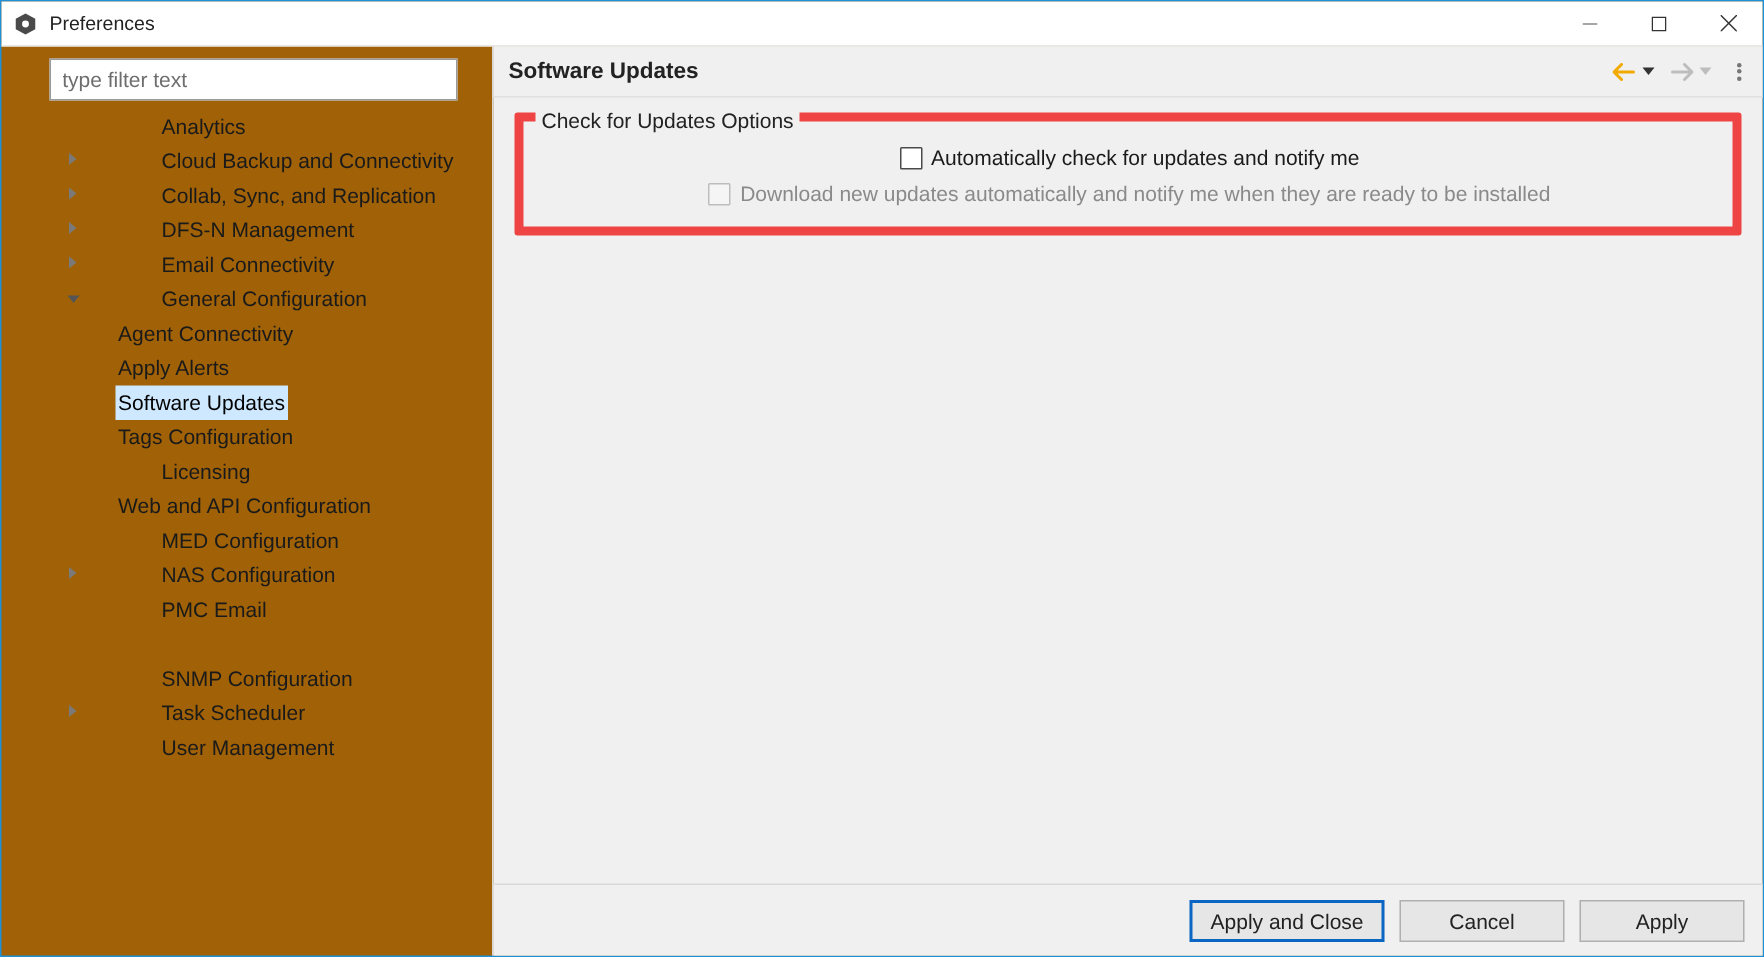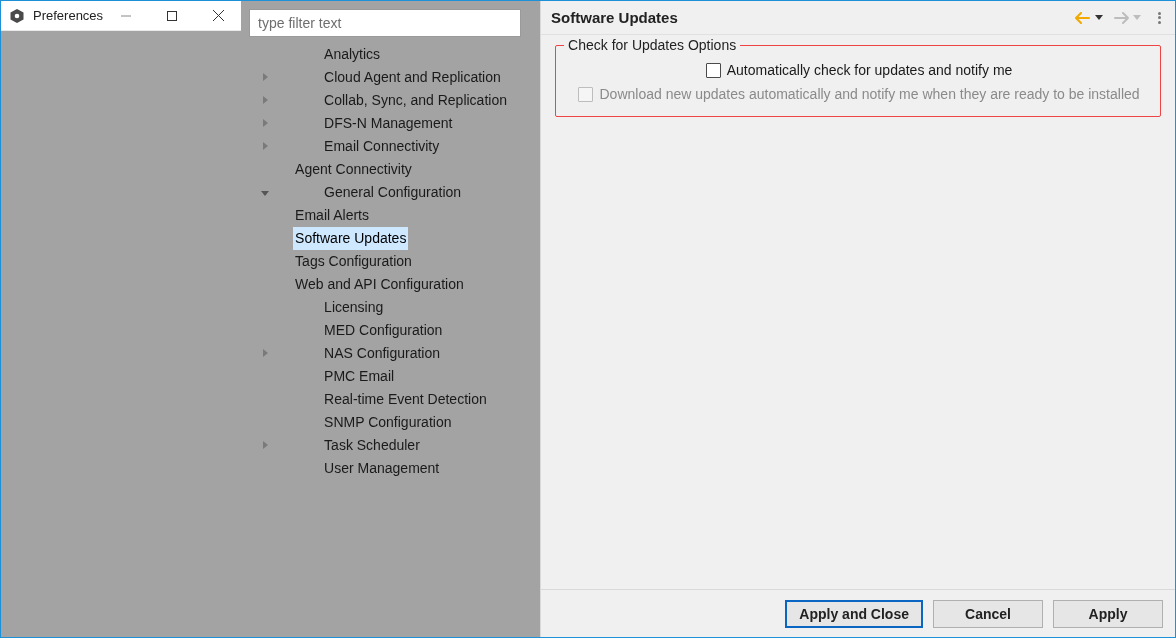--- a/index.html
+++ b/index.html
@@ -9,22 +9,22 @@
     font-family: "Segoe UI", Arial, sans-serif;
     font-size: 14px;
     color: #1a1a1a;
     background: #fff;
     overflow: hidden;
   }
   .window {
     width: 1176px; height: 638px;
     border: 1px solid #1e90d8;
     display: flex;
-    flex-direction: row;
-    background: #a3a3a3;
+    flex-direction: column;
+    background: #a16207;
   }
   
   .titlebar {
     height: 30px;
     display: flex;
     align-items: center;
     background: #fff;
     border-bottom: 1px solid #e8e8e8;
   }
   .titlebar .app-icon {
@@ -48,25 +48,26 @@
   }
   .titlebar .win-btn.close { font-size: 13px; }
   
   .body {
     flex: 1;
     display: flex;
     min-height: 0;
   }
   
   .left-pane {
-    width: 300px;
+    width: 328px;
     border-right: 1px solid #d9d9d9;
     display: flex;
     flex-direction: column;
     padding: 8px 0 8px 8px;
+    align-items: center;
   }
   .filter-input {
     width: 272px;
     height: 28px;
     border: 1px solid #9a9a9a;
     padding: 4px 8px;
     font-family: inherit;
     font-size: 14px;
     color: #333;
     margin-bottom: 6px;
@@ -146,21 +147,21 @@
     width: 3px; height: 3px; border-radius: 50%;
     background: #777;
     align-self: center;
   }
   
   .page-content {
     flex: 1;
     padding: 10px 12px;
   }
   .groupbox {
-    border: 1px solid #ef4444;
+    border: 6px solid #ef4444;
     border-radius: 2px;
     padding: 8px 8px 10px 8px;
     position: relative;
     background: #f0f0f0;
   }
   .groupbox .legend {
     position: relative;
     top: -17px;
     background: #f0f0f0;
     padding: 0 4px;
@@ -206,21 +207,20 @@
   button.dlg-btn {
     height: 28px;
     min-width: 110px;
     padding: 0 14px;
     font-family: inherit;
     font-size: 14px;
     background: #e6e6e6;
     border: 1px solid #b0b0b0;
     color: #222;
     cursor: default;
-    font-weight: bold;
   }
   button.dlg-btn.primary {
     border: 2px solid #0a66c2;
     background: #e6e6e6;
     padding: 0 12px;
     height: 28px;
   }
   
   .chev-right::before { content: ""; display:inline-block; width:0;height:0;
     border-top:4px solid transparent;border-bottom:4px solid transparent;
@@ -267,82 +267,81 @@
       <input class="filter-input" type="text" placeholder="type filter text" style="">
       <div class="tree" id="tree">
           <div class="tree-row depth-0">
             <span class="expander"></span>
             <span class="label">Analytics</span>
           </div>
           <div class="tree-row depth-0">
             <span class="expander">
               <span class="chev-right"></span>
             </span>
-            <span class="label">Cloud Agent and Replication</span>
+            <span class="label">Cloud Backup and Connectivity</span>
           </div>
           <div class="tree-row depth-0">
             <span class="expander">
               <span class="chev-right"></span>
             </span>
             <span class="label">Collab, Sync, and Replication</span>
           </div>
           <div class="tree-row depth-0">
             <span class="expander">
               <span class="chev-right"></span>
             </span>
             <span class="label">DFS-N Management</span>
           </div>
           <div class="tree-row depth-0">
             <span class="expander">
               <span class="chev-right"></span>
             </span>
             <span class="label">Email Connectivity</span>
+          </div>
+          <div class="tree-row depth-0">
+            <span class="expander">
+              <span class="chev-down"></span>
+            </span>
+            <span class="label">General Configuration</span>
           </div>
           <div class="tree-row depth-1">
             <span class="label">Agent Connectivity</span>
           </div>
-          <div class="tree-row depth-0">
-            <span class="expander">
-              <span class="chev-down"></span>
-            </span>
-            <span class="label">General Configuration</span>
-          </div>
           <div class="tree-row depth-1">
-            <span class="label">Email Alerts</span>
+            <span class="label">Apply Alerts</span>
           </div>
           <div class="tree-row depth-1 selected">
             <span class="label">Software Updates</span>
           </div>
           <div class="tree-row depth-1">
             <span class="label">Tags Configuration</span>
           </div>
+          <div class="tree-row depth-0">
+            <span class="expander"></span>
+            <span class="label">Licensing</span>
+          </div>
           <div class="tree-row depth-1">
             <span class="label">Web and API Configuration</span>
           </div>
           <div class="tree-row depth-0">
             <span class="expander"></span>
-            <span class="label">Licensing</span>
-          </div>
-          <div class="tree-row depth-0">
-            <span class="expander"></span>
             <span class="label">MED Configuration</span>
           </div>
           <div class="tree-row depth-0">
             <span class="expander">
               <span class="chev-right"></span>
             </span>
             <span class="label">NAS Configuration</span>
           </div>
           <div class="tree-row depth-0">
             <span class="expander"></span>
             <span class="label">PMC Email</span>
           </div>
           <div class="tree-row depth-0">
             <span class="expander"></span>
-            <span class="label">Real-time Event Detection</span>
           </div>
           <div class="tree-row depth-0">
             <span class="expander"></span>
             <span class="label">SNMP Configuration</span>
           </div>
           <div class="tree-row depth-0">
             <span class="expander">
               <span class="chev-right"></span>
             </span>
             <span class="label">Task Scheduler</span>

